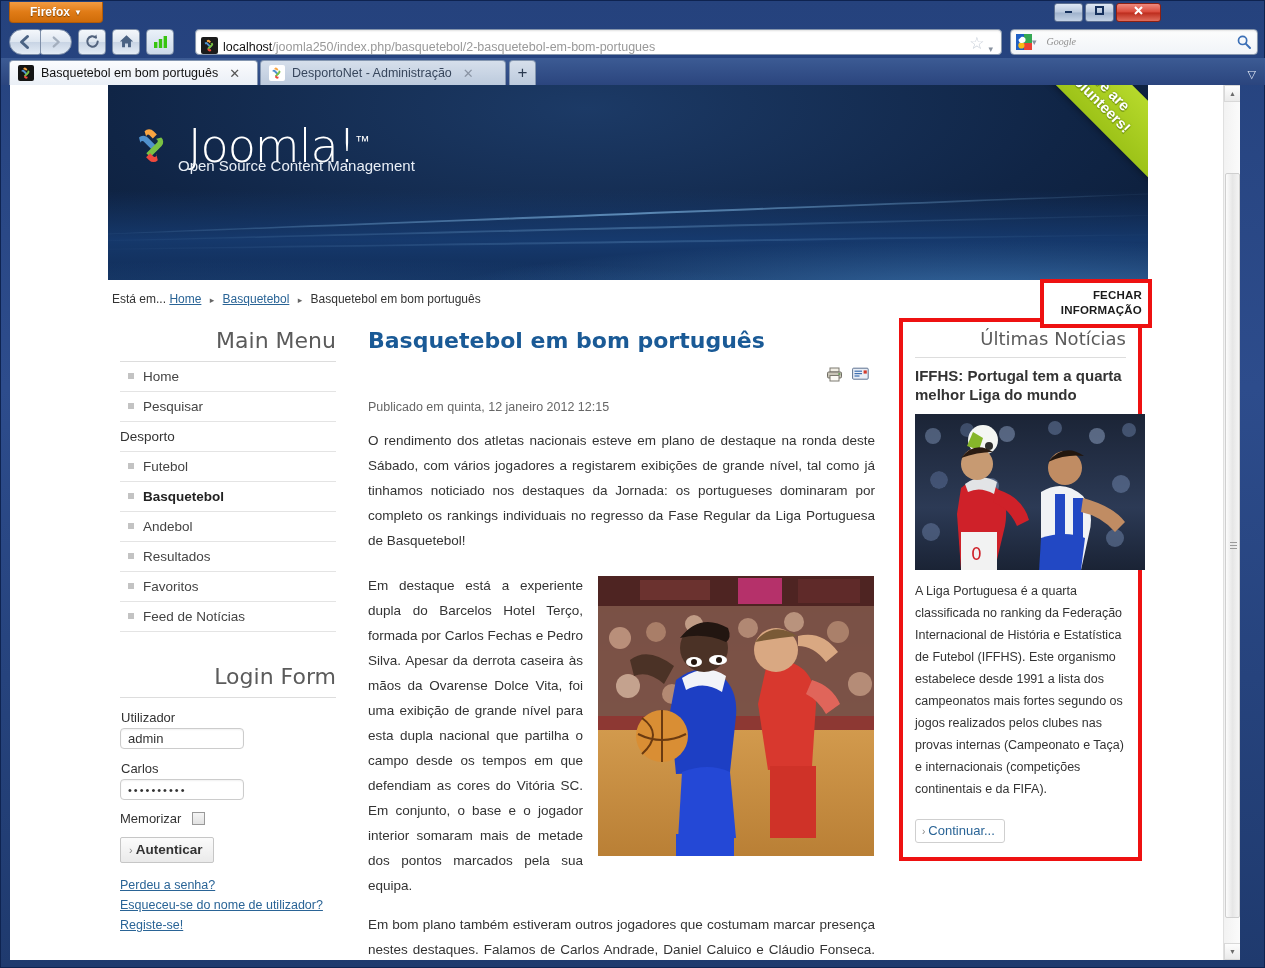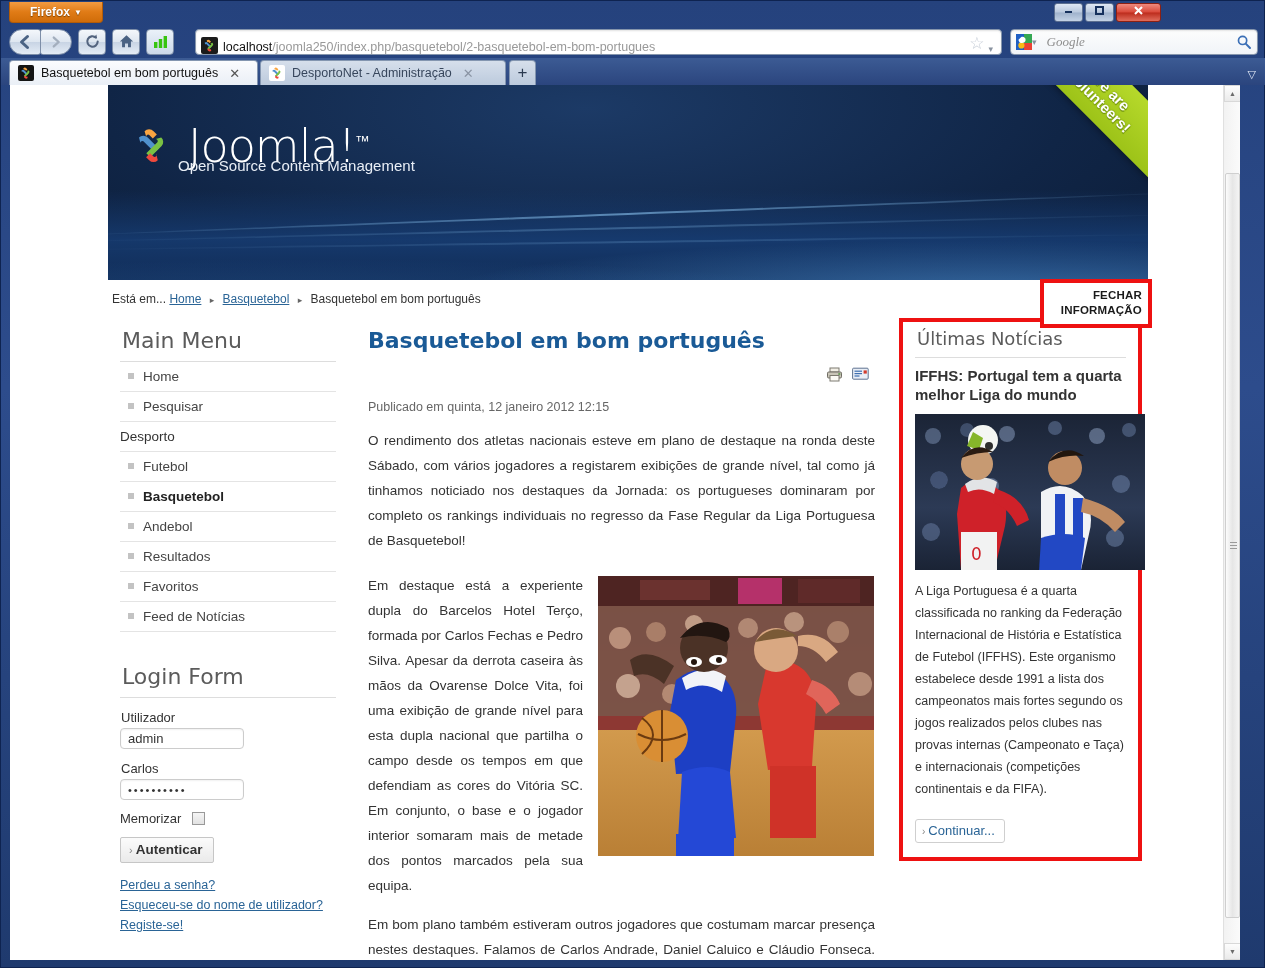--- a/index.html
+++ b/index.html
@@ -95,21 +95,21 @@
   .star { color: #c6cdd7; font-size: 17px; padding: 0 4px; }
   .urlcaret { color: #8a93a0; font-size: 9px; padding-right: 4px;}
   .searchbar {
     width: 248px; height: 26px; margin-left: 8px;
     background: linear-gradient(to bottom,#fdfdfd,#f1f4f8);
     border: 1px solid #8595ac; border-radius: 4px;
     display: flex; align-items: center; padding: 0 5px;
     box-shadow: inset 0 1px 2px rgba(0,0,0,.10);
   }
   .gicon { width: 16px; height: 16px; position: relative; flex:0 0 16px;}
-  .search-ph { flex: 1; font-size: 13px; color: #8f8f8f; font-style: italic; padding-left: 6px;
+  .search-ph { flex: 1; font-size: 10px; color: #8f8f8f; font-style: italic; padding-left: 6px;
                font-family: "Liberation Serif", serif; }
   .mag {
     width: 16px; height: 16px; color: #3b6fb6; font-size: 15px; text-align:center; line-height:16px;
   }
 
   
   .tabbar {
     position: absolute; left: 0; top: 57px; width: 1265px; height: 27px;
     background: linear-gradient(to bottom,#3a5party, #2a4madrid);
     display: flex; align-items: flex-end; padding-left: 8px;
@@ -242,20 +242,21 @@
   .cols { display: flex; }
   .col-left { width: 250px; padding: 10px 22px 0 12px; }
   .col-main { flex: 1; padding: 10px 18px 0 10px; }
   .col-right { width: 255px; padding: 8px 10px 0 10px; }
 
   .modtitle {
     font-size: 22px; color: #5b5b5b; font-weight: normal;
     font-family: "DejaVu Sans", sans-serif;
     padding: 4px 0 8px 2px; margin: 0;
     border-bottom: 1px solid #ddd;
+    text-align: right;
   }
   ul.menu { list-style: none; margin: 0; padding: 0; }
   ul.menu li {
     border-bottom: 1px solid #e4e4e4;
     padding: 7px 0 7px 8px;
     font-size: 13.5px; color: #444;
   }
   ul.menu li .bullet {
     display: inline-block; width: 6px; height: 6px;
     background: #c3c3c3; margin-right: 9px; vertical-align: 2px;

